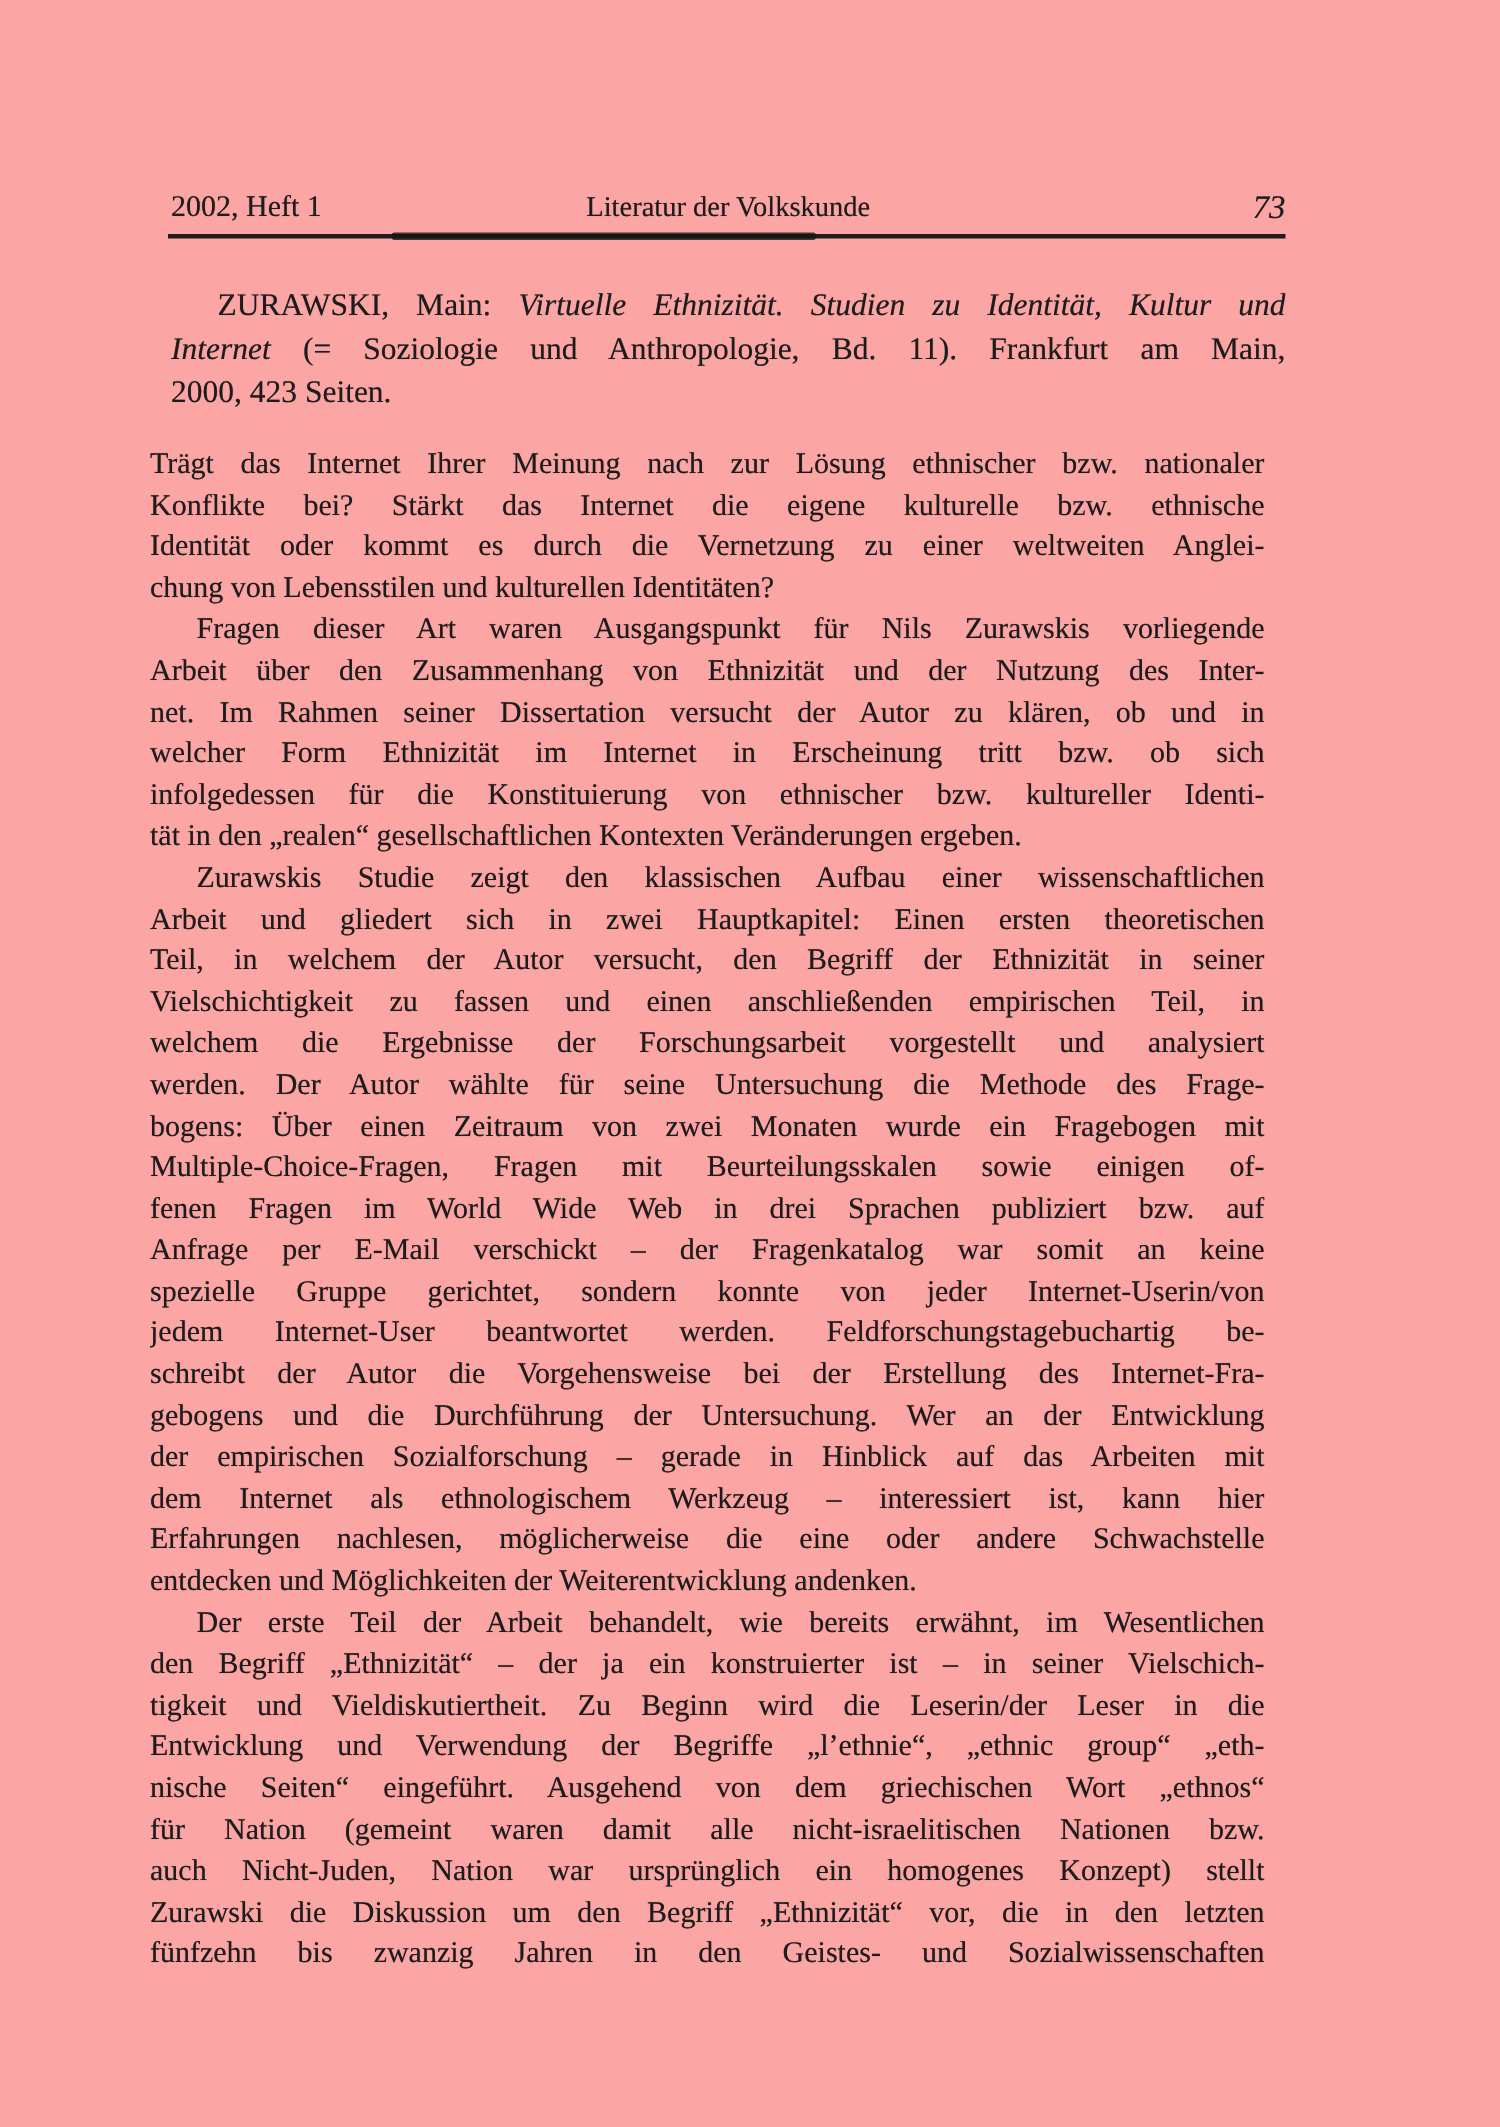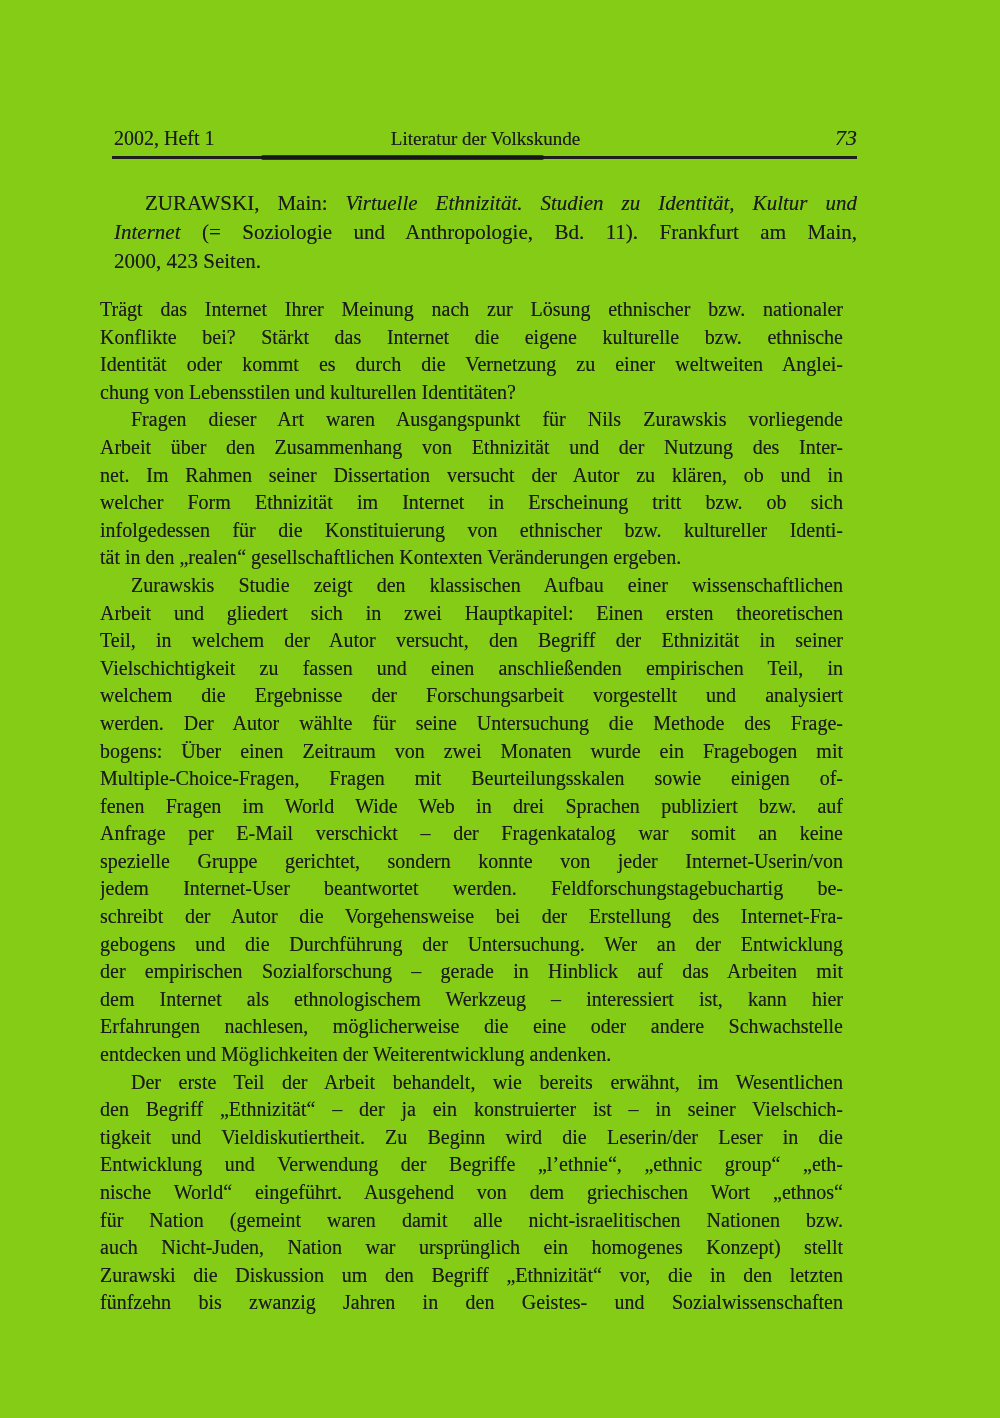--- a/index.html
+++ b/index.html
@@ -1,20 +1,20 @@
 <!DOCTYPE html>
 <html lang="de"><head>
 <meta charset="utf-8">
 <style>
   html, body { margin: 0; padding: 0; background: #ffffff; }
   .page {
     position: relative;
     width: 1000px;
     height: 1418px;
-    background: #84cc16;
+    background: #fca5a5;
     font-family: "Liberation Serif", "DejaVu Serif", serif;
     color: #1c1c1c;
     overflow: hidden;
   }
   .page * { text-shadow: 0 0 0.5px rgba(20,20,20,0.55); }
 
   .header {
     position: absolute;
     top: 127px; left: 114px; width: 743px; height: 26px;
     font-size: 20px;
@@ -99,19 +99,19 @@
       <div class="line j">schreibt der Autor die Vorgehensweise bei der Erstellung des Internet-Fra-</div>
       <div class="line j">gebogens und die Durchführung der Untersuchung. Wer an der Entwicklung</div>
       <div class="line j">der empirischen Sozialforschung – gerade in Hinblick auf das Arbeiten mit</div>
       <div class="line j">dem Internet als ethnologischem Werkzeug – interessiert ist, kann hier</div>
       <div class="line j">Erfahrungen nachlesen, möglicherweise die eine oder andere Schwachstelle</div>
       <div class="line">entdecken und Möglichkeiten der Weiterentwicklung andenken.</div>
       <div class="line j ind">Der erste Teil der Arbeit behandelt, wie bereits erwähnt, im Wesentlichen</div>
       <div class="line j">den Begriff „Ethnizität“ – der ja ein konstruierter ist – in seiner Vielschich-</div>
       <div class="line j">tigkeit und Vieldiskutiertheit. Zu Beginn wird die Leserin/der Leser in die</div>
       <div class="line j">Entwicklung und Verwendung der Begriffe „l’ethnie“, „ethnic group“ „eth-</div>
-      <div class="line j">nische World“ eingeführt. Ausgehend von dem griechischen Wort „ethnos“</div>
+      <div class="line j">nische Seiten“ eingeführt. Ausgehend von dem griechischen Wort „ethnos“</div>
       <div class="line j">für Nation (gemeint waren damit alle nicht-israelitischen Nationen bzw.</div>
       <div class="line j">auch Nicht-Juden, Nation war ursprünglich ein homogenes Konzept) stellt</div>
       <div class="line j">Zurawski die Diskussion um den Begriff „Ethnizität“ vor, die in den letzten</div>
       <div class="line j">fünfzehn bis zwanzig Jahren in den Geistes- und Sozialwissenschaften</div>
     </div>
 </div>
 
 </body></html>

